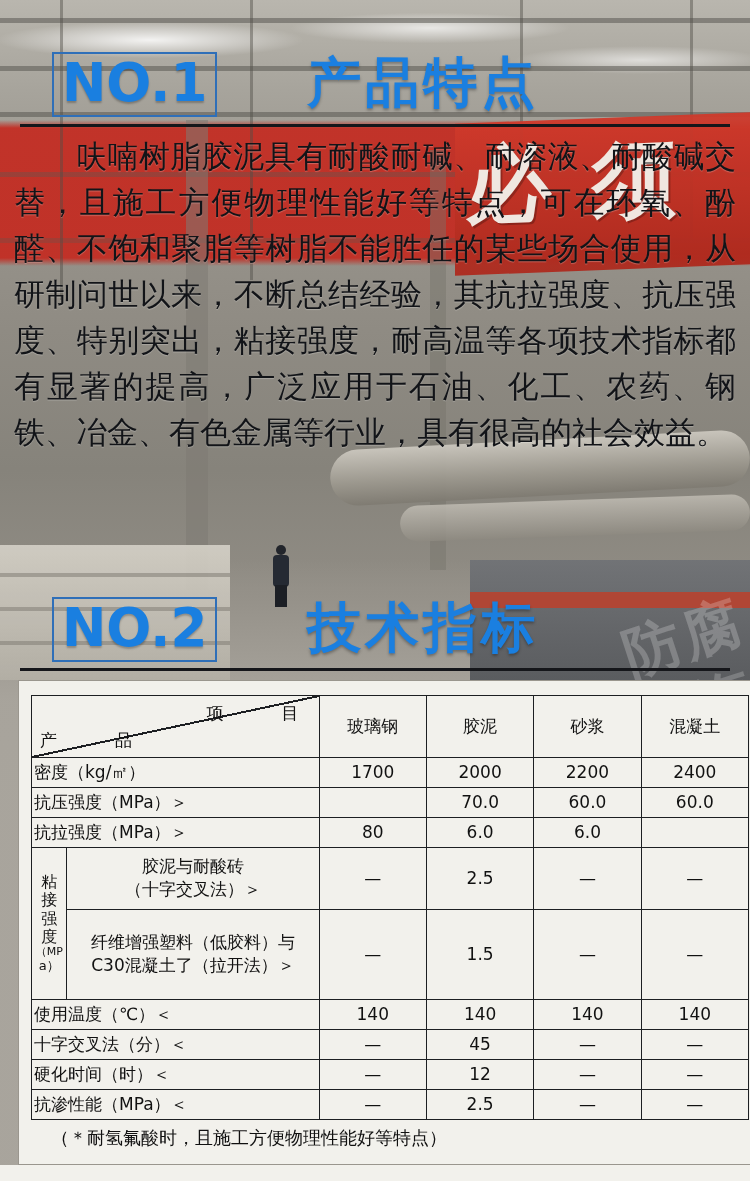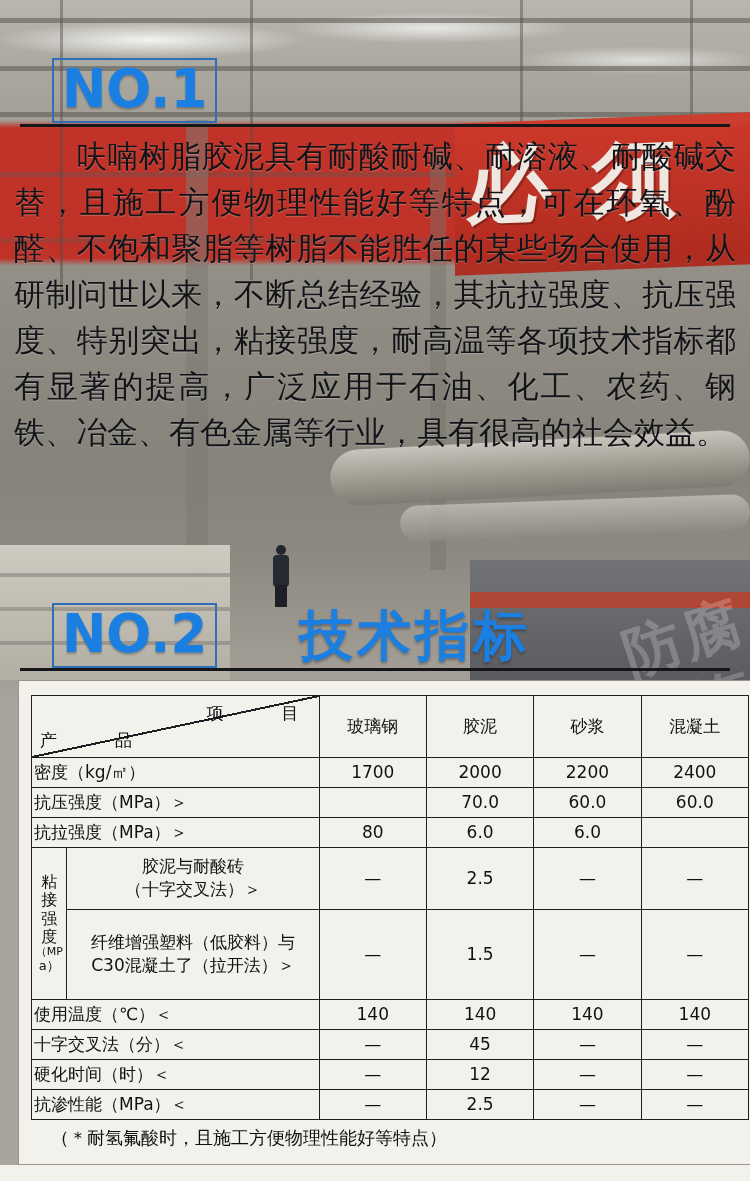--- a/index.html
+++ b/index.html
@@ -91,21 +91,21 @@
     position:absolute; right:-10px; top:660px;
     font-size:58px; color:rgba(255,255,255,.20); font-weight:bold;
     transform:rotate(-18deg); letter-spacing:4px; white-space:nowrap;
     font-family:"DejaVu Sans", sans-serif;
   }
 
   
   #content { position:absolute; inset:0; }
 
   .section-head {
-    position:absolute; display:flex; align-items:baseline; gap:20px;margin-top:6px;
+    position:absolute; display:flex; align-items:baseline; gap:28px;
   }
   .no-badge {
     font-family:"DejaVu Sans", sans-serif;
     font-size:53px; font-weight:bold; color:#1a7fe0;
     line-height:1; padding:2px 8px 6px 8px;
     border:2px solid #2f6fb8;
     text-shadow:0 2px 2px rgba(0,0,0,.25);
   }
   .sec-title {
     font-size:54px; font-weight:bold; color:#1a7fe0;
@@ -194,26 +194,27 @@
     <div class="body"></div>
     <div class="legs"></div>
 </div>
 <div id="wm">防腐</div>
 <div id="wm2">海</div>
 
 <div id="content">
 
   <div class="section-head" style="left:52px; top:52px;">
     <div class="no-badge">NO.1</div>
+    <div class="sec-title" style="margin-left:62px">产品特点</div>
   </div>
   <div class="rule" style="top:124px"></div>
 
   <div id="para">呋喃树脂胶泥具有耐酸耐碱、耐溶液、耐酸碱交替，且施工方便物理性能好等特点，可在环氧、酚醛、不饱和聚脂等树脂不能胜任的某些场合使用，从研制问世以来，不断总结经验，其抗拉强度、抗压强度、特别突出，粘接强度，耐高温等各项技术指标都有显著的提高，广泛应用于石油、化工、农药、钢铁、冶金、有色金属等行业，具有很高的社会效益。</div>
 
-  <div class="section-head" style="left:52px; top:597px;align-items:center;">
+  <div class="section-head" style="left:52px; top:597px;">
     <div class="no-badge">NO.2</div>
     <div class="sec-title" style="margin-left:62px">技术指标</div>
   </div>
   <div class="rule" style="top:668px"></div>
 
   <div id="tableWrap">
     <table>
       <colgroup>
         <col style="width:34px">
         <col style="width:242px">

